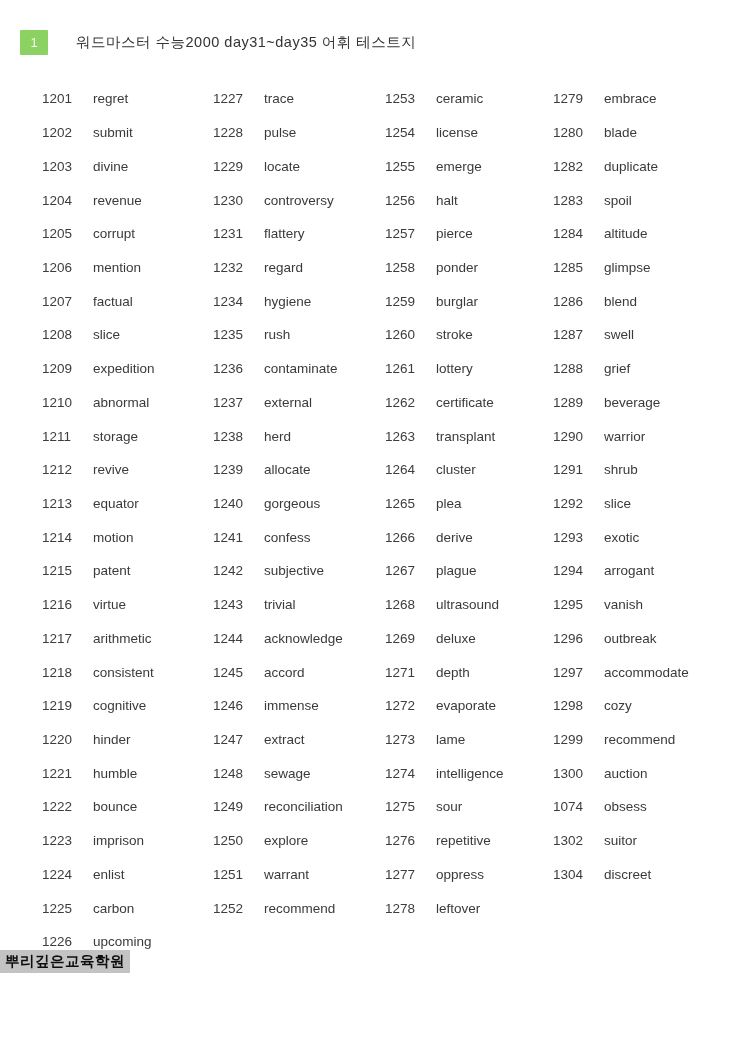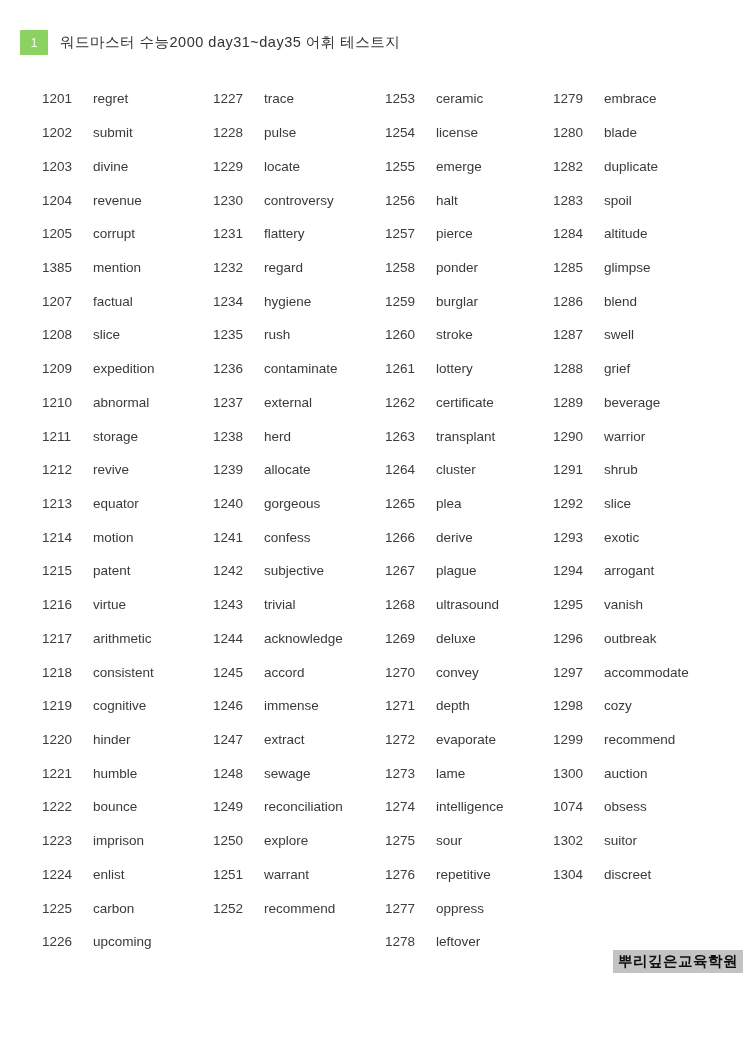--- a/index.html
+++ b/index.html
@@ -31,21 +31,21 @@
     height: 25px;
     background: #8cd263;
     color: #f4fbee;
     font-size: 13px;
     display: flex;
     align-items: center;
     justify-content: center;
     border-radius: 1px;
   }
   .title {
-    margin-left: 12px;
+    margin-left: 28px;
     font-size: 14.5px;
     color: #333333;
     letter-spacing: 0.5px;
   }
   .word-grid {
     margin-top: 27px;
     padding-left: 42px;
     display: grid;
     grid-template-columns: 171px 172px 168px 1fr;
   }
@@ -62,21 +62,21 @@
   .entry .num {
     width: 34px;
     flex: 0 0 34px;
     color: #3d3d3d;
   }
   .entry .word {
     margin-left: 17px;
     color: #3a3a3a;
   }
   .footer {
-    text-align: right;
+    text-align: left;
     margin-top: -9px;
   }
   .footer .academy {
     display: inline-block;
     background: #c3c3c3;
     color: #0d0d0d;
     font-weight: bold;
     font-size: 14.5px;
     padding: 2px 5px;
     letter-spacing: 0.5px;
@@ -108,21 +108,21 @@
         </div>
         <div class="entry">
           <span class="num">1204</span>
           <span class="word">revenue</span>
         </div>
         <div class="entry">
           <span class="num">1205</span>
           <span class="word">corrupt</span>
         </div>
         <div class="entry">
-          <span class="num">1385</span>
+          <span class="num">1206</span>
           <span class="word">mention</span>
         </div>
         <div class="entry">
           <span class="num">1207</span>
           <span class="word">factual</span>
         </div>
         <div class="entry">
           <span class="num">1208</span>
           <span class="word">slice</span>
         </div>
@@ -362,24 +362,20 @@
           <span class="num">1267</span>
           <span class="word">plague</span>
         </div>
         <div class="entry">
           <span class="num">1268</span>
           <span class="word">ultrasound</span>
         </div>
         <div class="entry">
           <span class="num">1269</span>
           <span class="word">deluxe</span>
-        </div>
-        <div class="entry">
-          <span class="num">1270</span>
-          <span class="word">convey</span>
         </div>
         <div class="entry">
           <span class="num">1271</span>
           <span class="word">depth</span>
         </div>
         <div class="entry">
           <span class="num">1272</span>
           <span class="word">evaporate</span>
         </div>
         <div class="entry">

